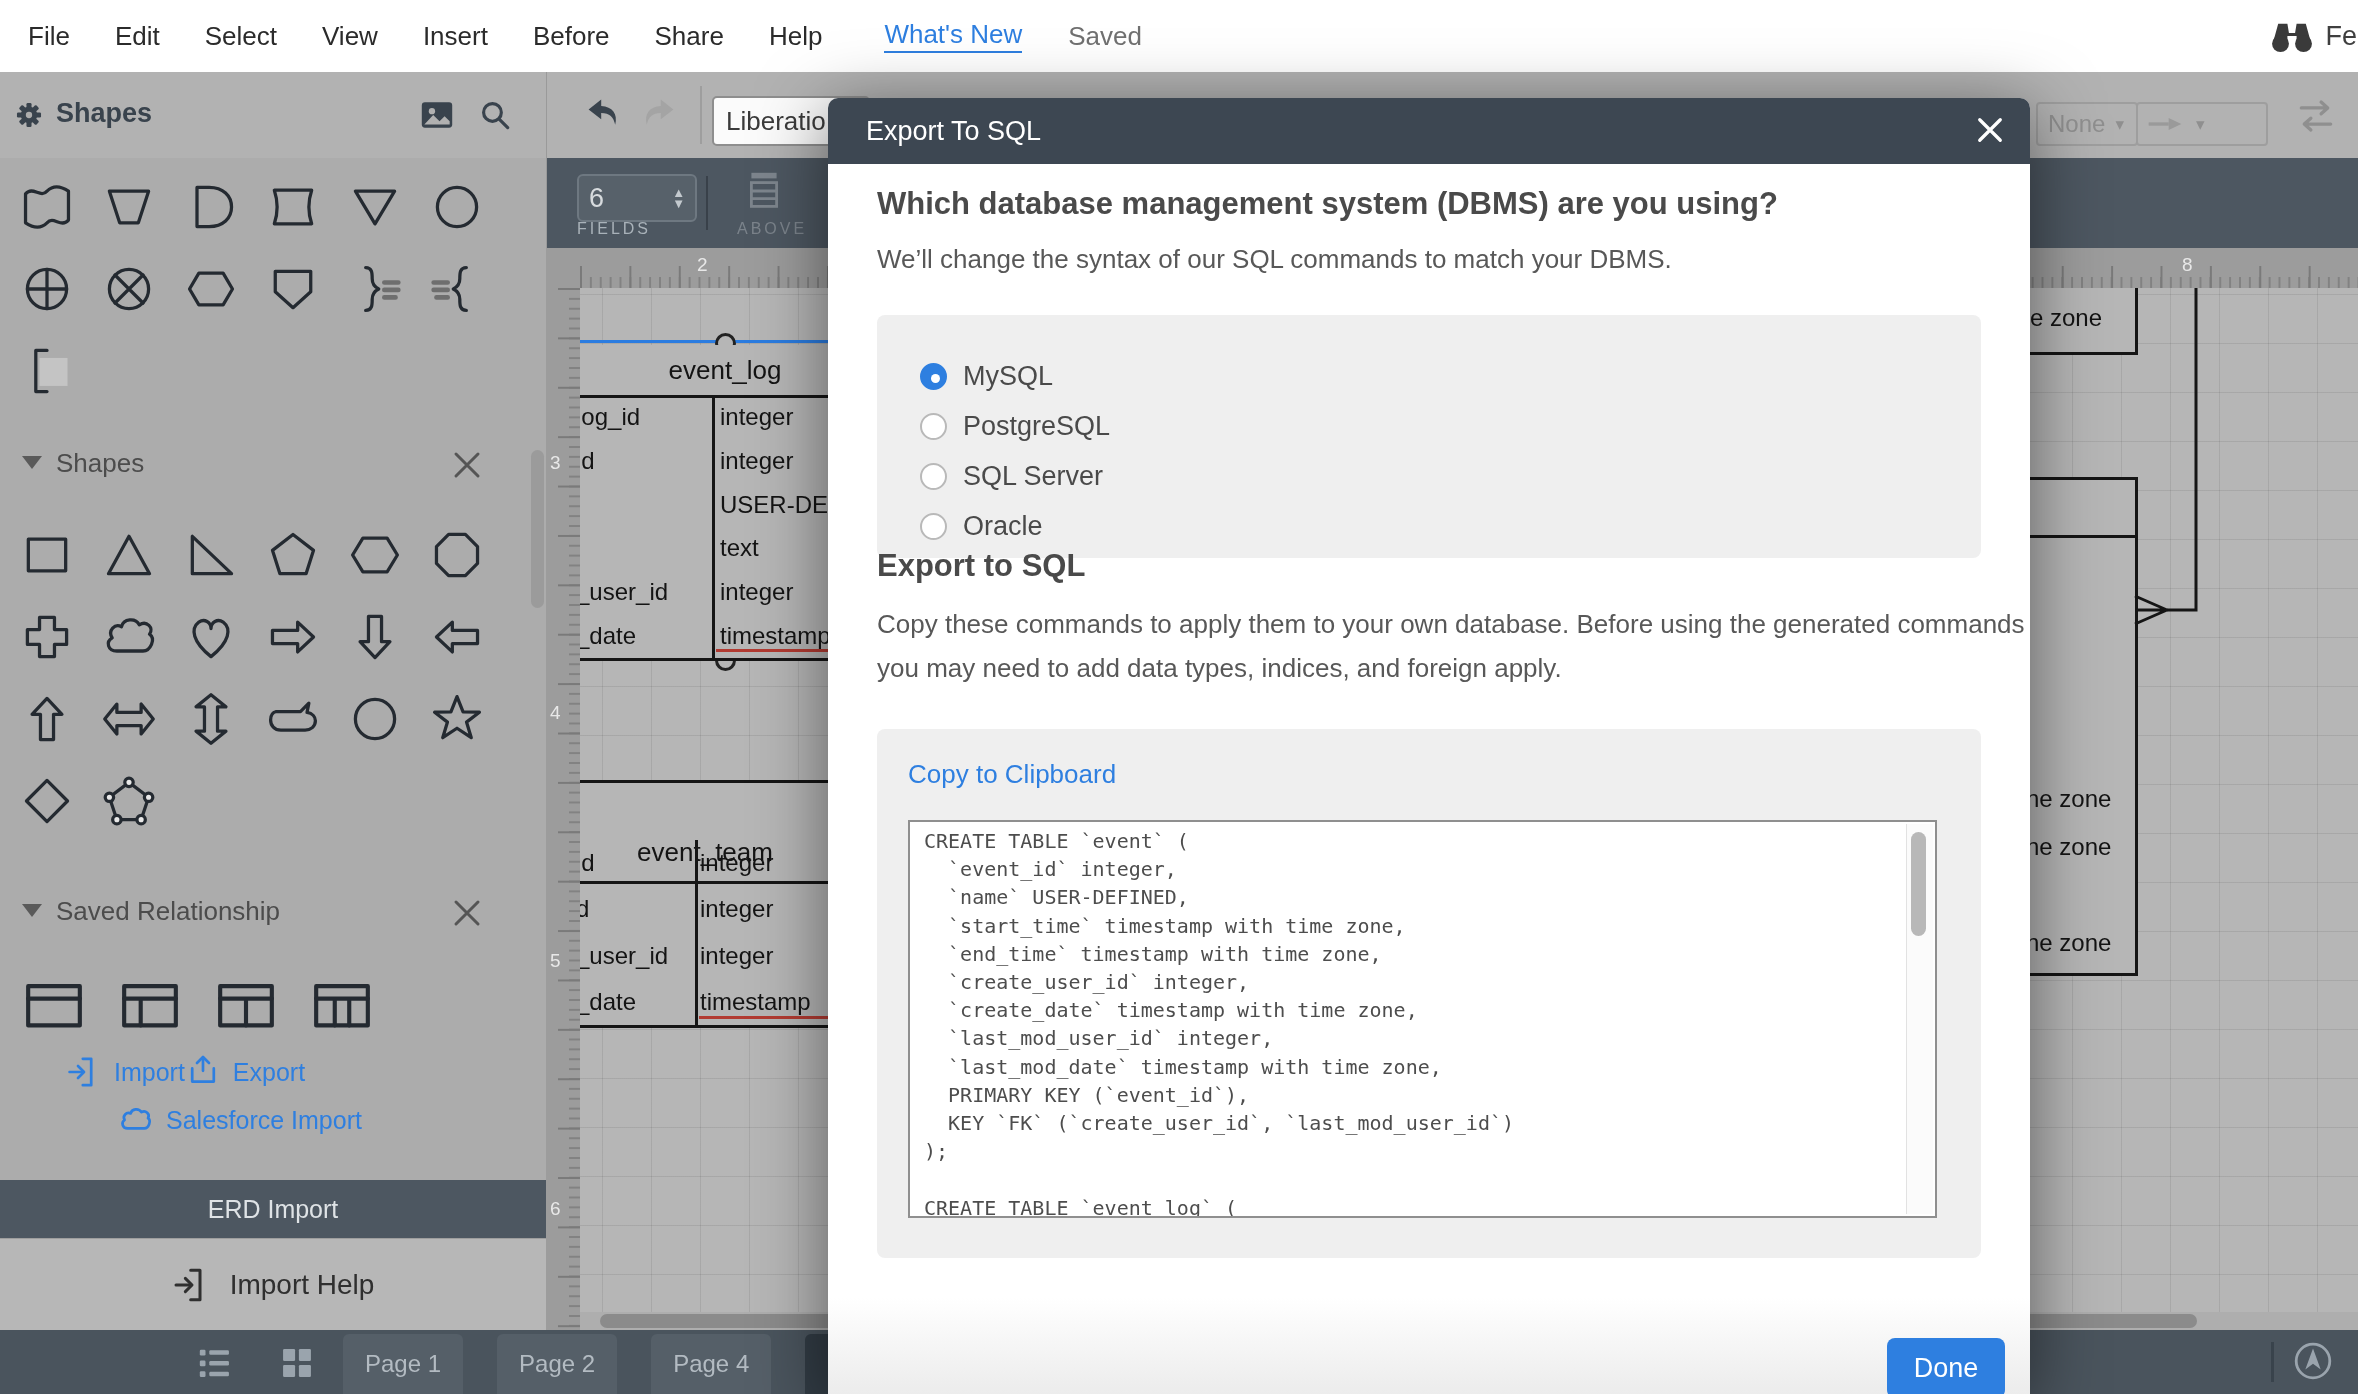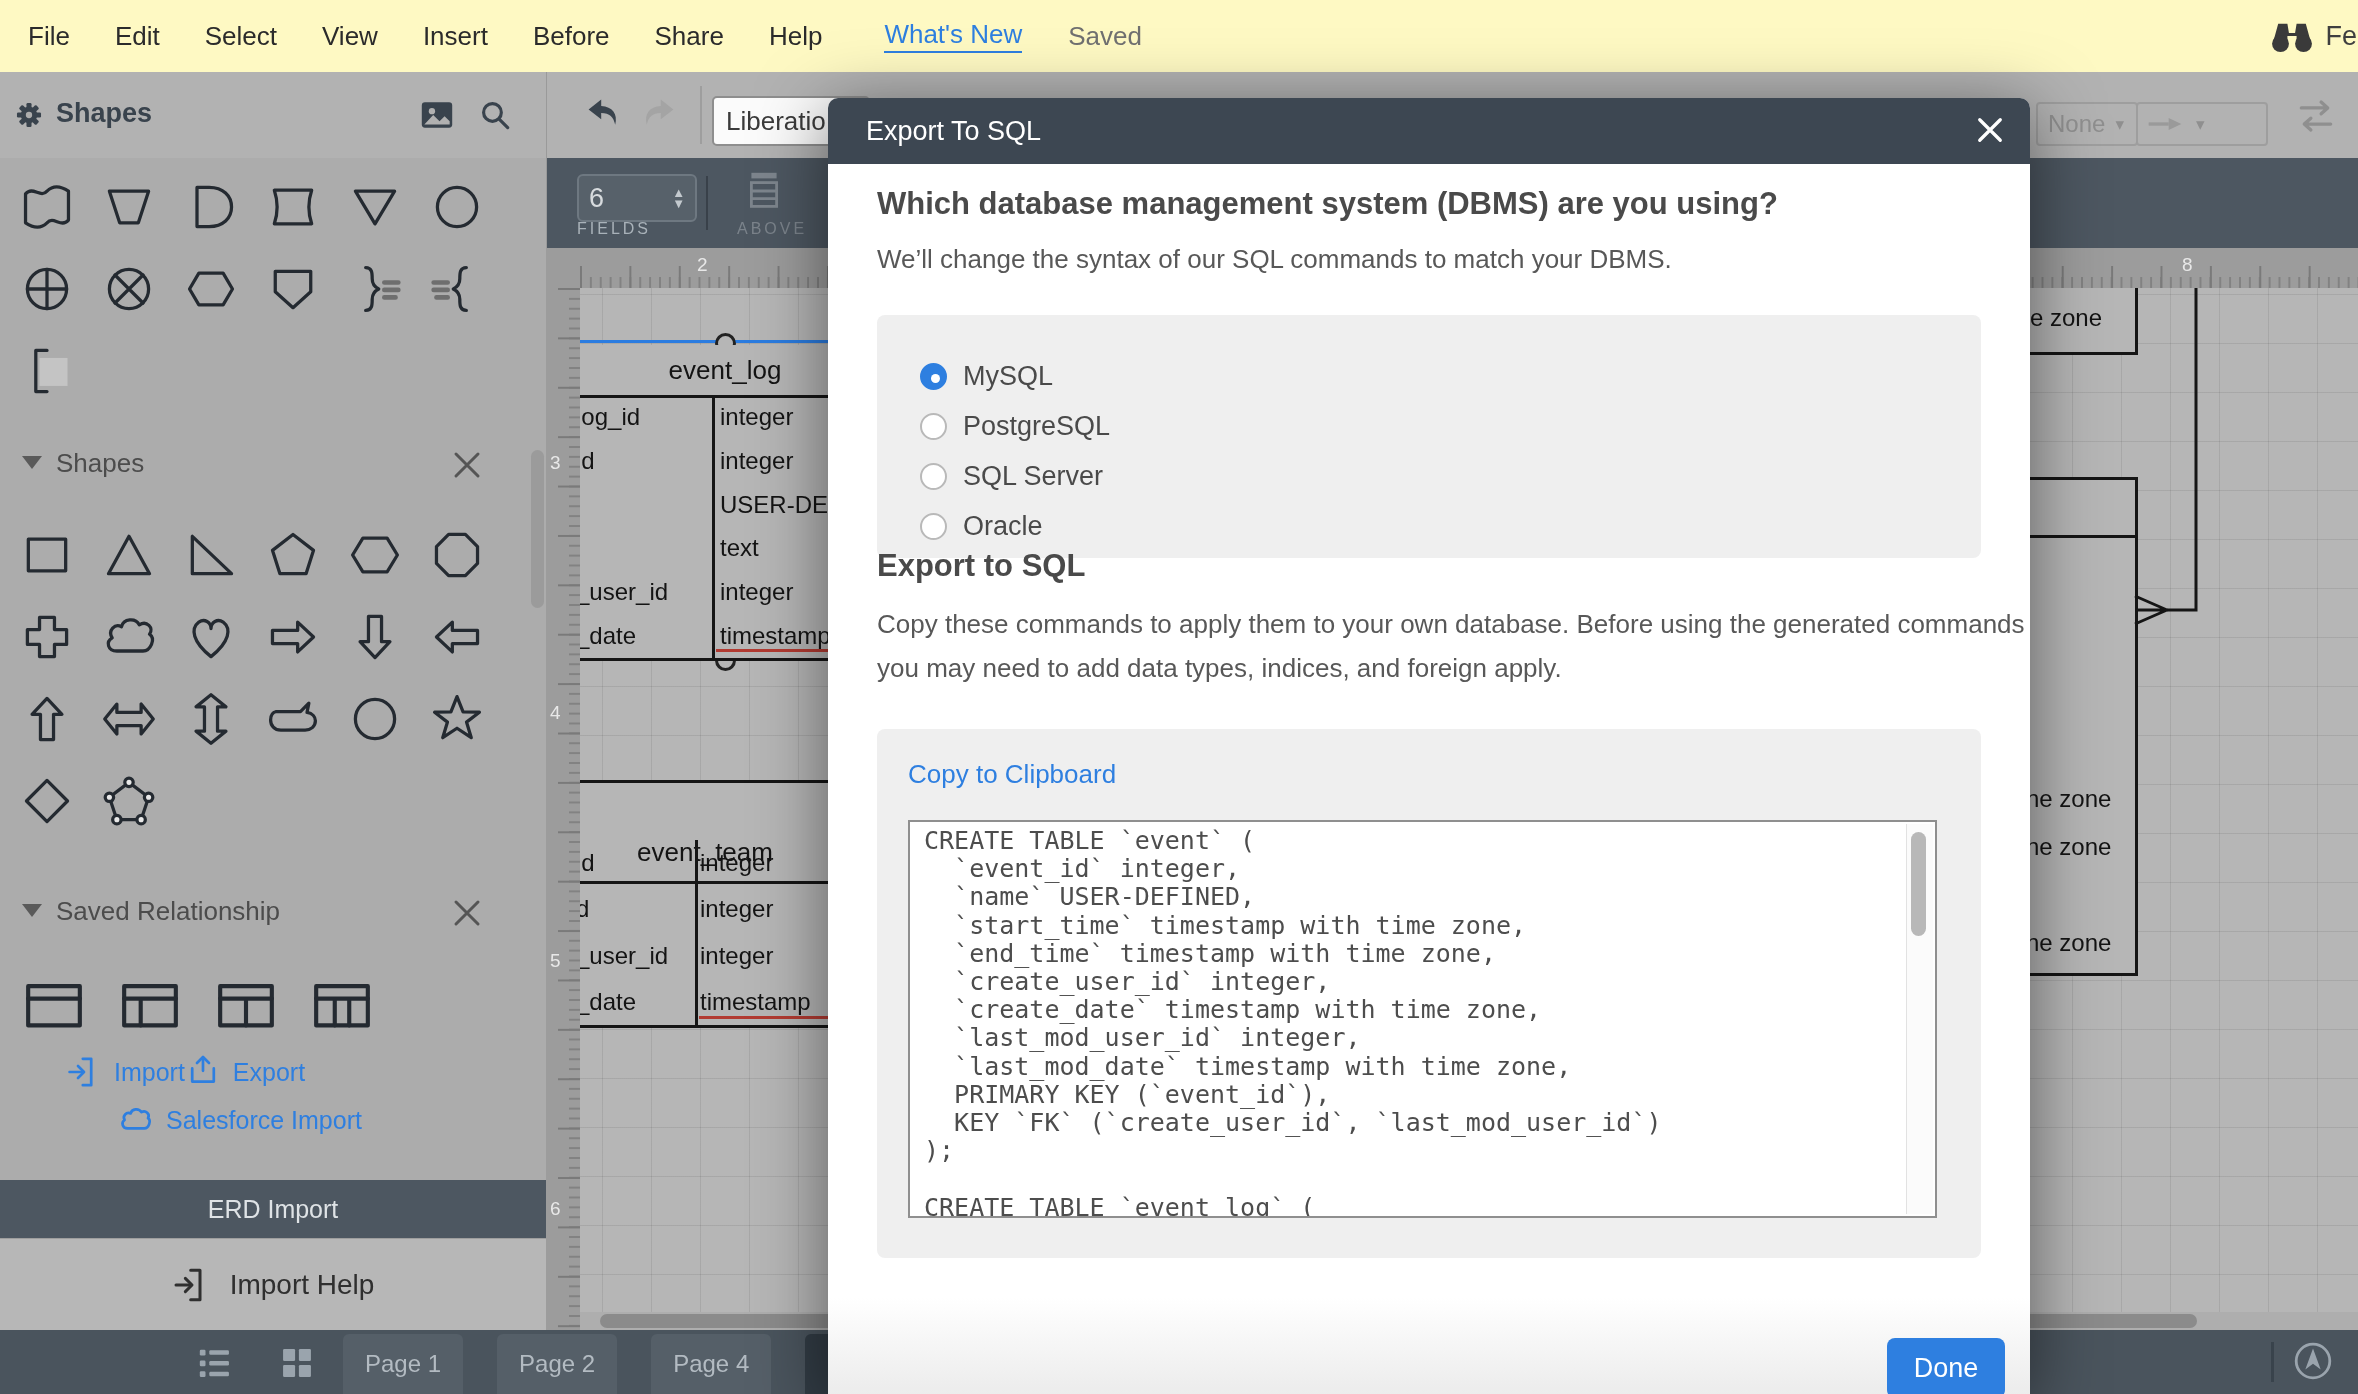--- a/index.html
+++ b/index.html
@@ -2,21 +2,21 @@
 <html style="--accent: #2e7fe0; --selection: #2b7ce0; --underline-red: #b23b32; --dark-chrome: #4d5761; --modal-header: #3d4752;"><head>
 <meta charset="utf-8">
 <style>
   html,body{margin:0;padding:0;background:#888;}
   #root{position:relative;width:2358px;height:1394px;background:#b2b2b2;overflow:hidden;
         font-family:"Liberation Sans",sans-serif;-webkit-font-smoothing:antialiased;}
   .abs{position:absolute;}
   svg{display:block;}
 
   
-  #menubar{position:absolute;left:0;top:0;width:2358px;height:72px;background:#fef9c3;
+  #menubar{position:absolute;left:0;top:0;width:2358px;height:72px;background:#ffffff;
            border-bottom:1px solid #9c9c9c;display:flex;align-items:center;font-size:26px;color:#2b2b2b;}
   #menu-items{display:flex;gap:45px;margin-left:28px;}
   .menu-item{cursor:default;}
   #whats-new{color:var(--accent,#2a6fc4);border-bottom:2px solid var(--accent,#2a6fc4);margin-left:62px;padding-bottom:1px;}
   #saved{color:#707070;margin-left:46px;}
   #find-area{position:absolute;right:-14px;top:0;height:72px;display:flex;align-items:center;gap:10px;color:#3f3f3f;font-size:27px;}
 
   
   #toolbar1{position:absolute;left:0;top:72px;width:2358px;height:86px;background:#b2b2b2;border-bottom:1px solid #a0a0a0;}
   #panel-header{position:absolute;left:0;top:0;width:546px;height:86px;border-right:1px solid #9a9a9a;}
@@ -101,21 +101,21 @@
   .radio-row{display:flex;align-items:center;height:34px;cursor:pointer;}
   .radio-dot{width:27px;height:27px;border-radius:50%;background:#fff;border:2px solid #b9b9b9;box-sizing:border-box;position:relative;}
   .radio-row.selected .radio-dot{background:var(--accent,#2f80e7);border-color:var(--accent,#2f80e7);}
   .radio-row.selected .radio-dot::after{content:"";position:absolute;left:9px;top:9px;width:9px;height:9px;border-radius:50%;background:#fff;}
   .radio-label{margin-left:16px;font-size:27px;color:#4a4a4a;}
   #modal-h2{position:absolute;left:49px;top:450px;font-size:31px;font-weight:bold;color:#4a4a4a;}
   #modal-para{position:absolute;left:49px;top:504px;width:1150px;font-size:26px;line-height:44px;color:#585858;}
   #panel-code{top:631px;height:529px;}
   #copy-link{position:absolute;left:31px;top:30px;font-size:26px;color:var(--accent,#2e7fe0);cursor:pointer;}
   #codebox{position:absolute;left:31px;top:91px;width:1029px;height:398px;background:#fff;border:2px solid #8f8f8f;box-sizing:border-box;overflow:hidden;}
-  #codebox pre{margin:0;padding:5px 14px;font-family:"DejaVu Sans Mono",monospace;font-size:25px;line-height:28.2px;color:#4d4d4d;}
+  #codebox pre{margin:0;padding:5px 14px;font-family:"DejaVu Sans Mono",monospace;font-size:20px;line-height:28.2px;color:#4d4d4d;}
   #cb-track{position:absolute;right:2px;top:2px;bottom:2px;width:26px;background:#fbfbfb;border-left:1px solid #e2e2e2;}
   #cb-thumb{position:absolute;right:7px;top:8px;width:15px;height:104px;border-radius:8px;background:#b8b8b8;}
   #modal-footer{position:absolute;left:0;top:1200px;width:100%;height:200px;background:linear-gradient(180deg,#ffffff 0%,#ededed 45%,#e4e4e4 100%);}
   #done-btn{position:absolute;right:25px;top:1240px;width:118px;height:60px;border:none;border-radius:8px;background:var(--accent,#3787e6);
             color:#fff;font-size:27px;font-family:inherit;display:flex;align-items:center;justify-content:center;cursor:pointer;}
 </style>
 </head>
 <body>
 
 <div id="root">

